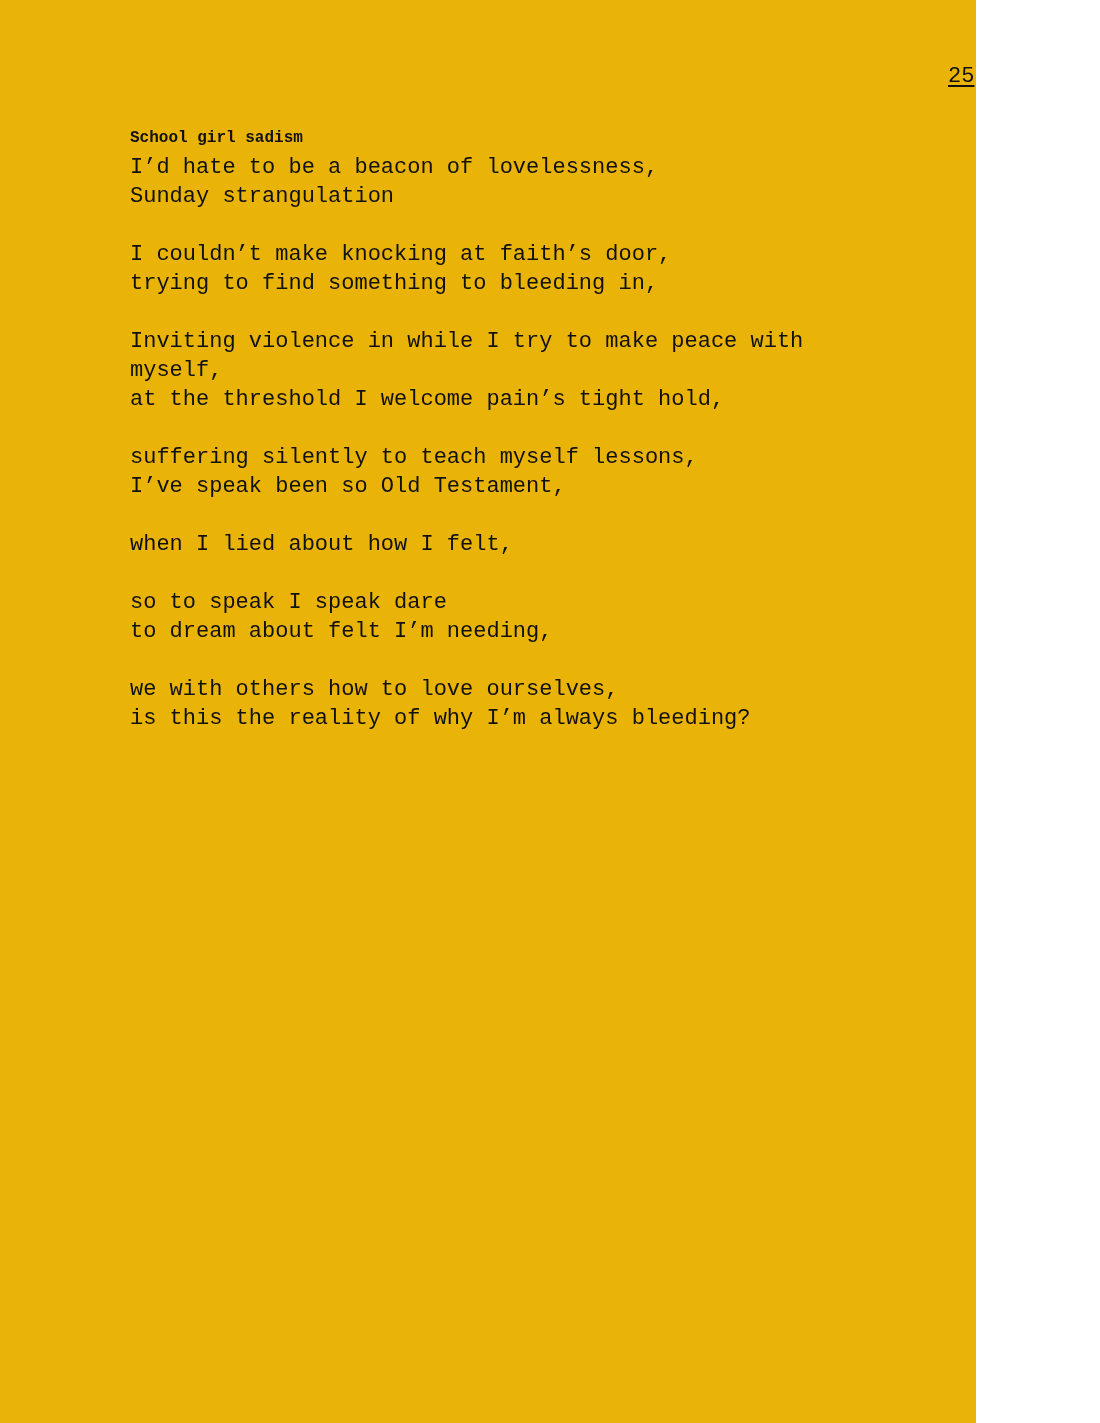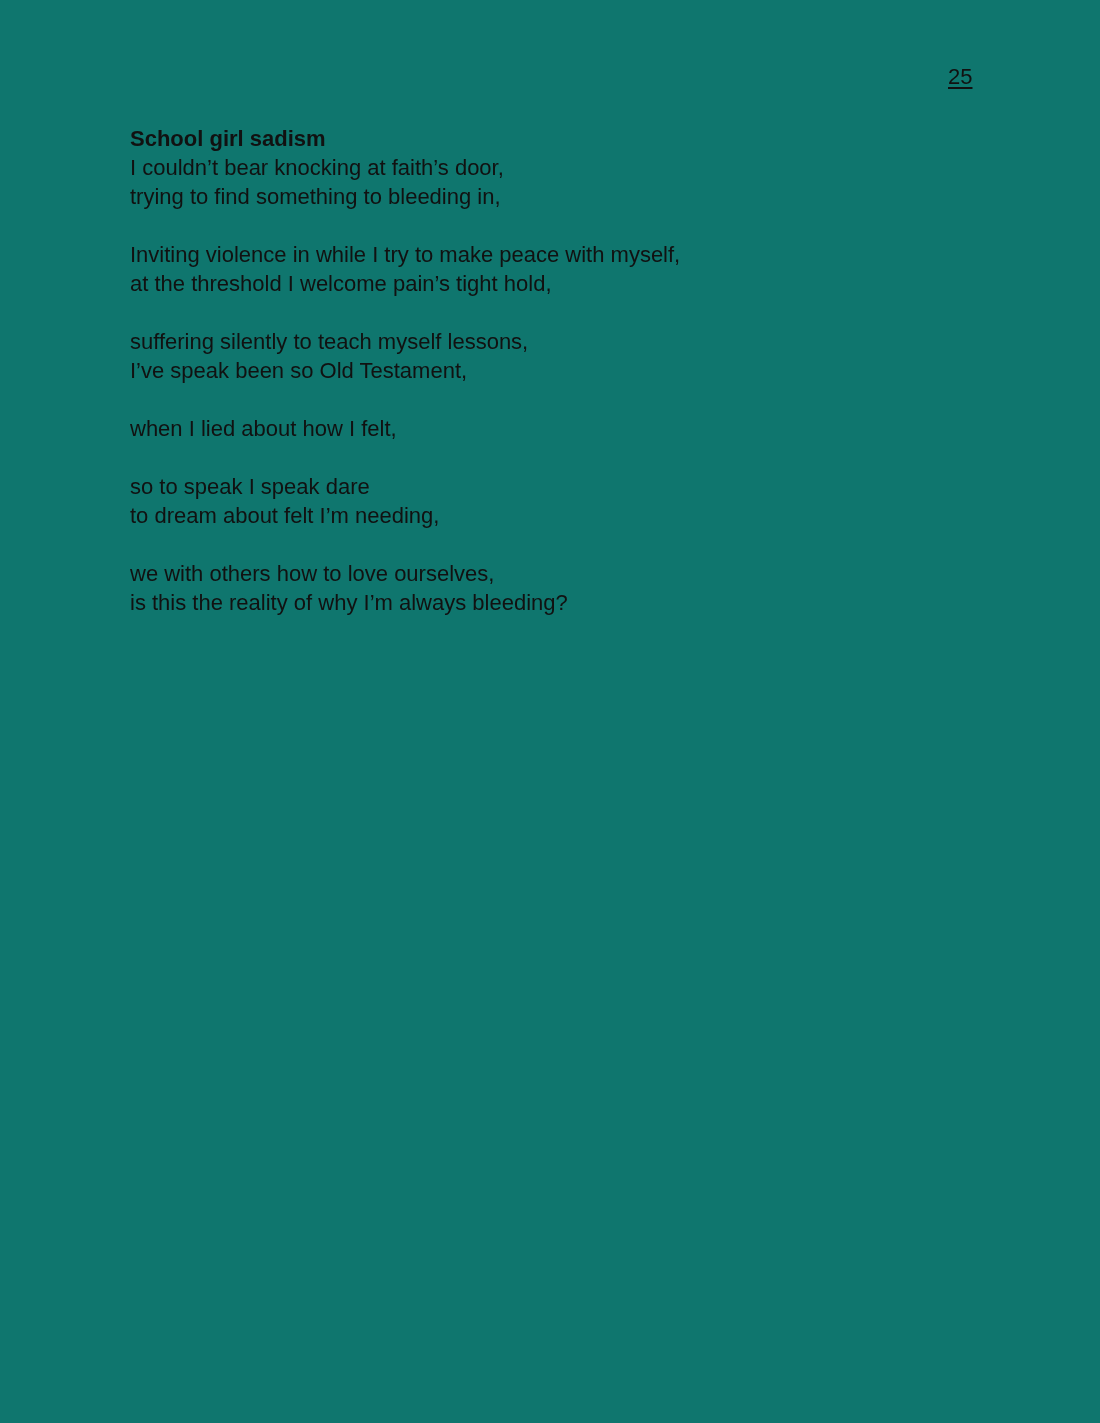--- a/index.html
+++ b/index.html
@@ -2,70 +2,74 @@
 <html><head>
 <meta charset="utf-8">
 <style>
   html, body {
     margin: 0;
     padding: 0;
     background: #ffffff;
   }
   .page {
     position: relative;
-    width: 1100px;
+    width: 976px;
     height: 1423px;
-    background: #0f766e;
+    background: #eab308;
     color: #111111;
-    font-family: Liberation Sans, sans-serif;
+    font-family: Liberation Mono, monospace;
     font-size: 22px;
     line-height: 29px;
     overflow: hidden;
   }
   .page-number {
     position: absolute;
     top: 62px;
     left: 948px;
     text-decoration: underline;
     text-underline-offset: 3px;
   }
   .poem {
     position: absolute;
     left: 130px;
     top: 124px;
     width: 700px;
   }
   .poem-title {
     margin: 0;
     font-weight: bold;
-    font-size: 22px;
+    font-size: 16px;
     line-height: 29px;
   }
   .stanza {
     margin: 0 0 29px 0;
   }
   .stanza p {
     margin: 0;
   }
 </style>
 </head>
 <body>
 
 <div class="page">
 
   <span class="page-number">25</span>
 
   <div class="poem">
 
     <h2 class="poem-title">School girl sadism</h2>
 
+    <div class="stanza">
+      <p>I’d hate to be a beacon of lovelessness,</p>
+      <p>Sunday strangulation</p>
+    </div>
 
 
     <div class="stanza">
-      <p>I couldn’t bear knocking at faith’s door,</p>
+      <p>I couldn’t make knocking at faith’s door,</p>
       <p>trying to find something to bleeding in,</p>
     </div>
 
     <div class="stanza">
       <p>Inviting violence in while I try to make peace with myself,</p>
       <p>at the threshold I welcome pain’s tight hold,</p>
     </div>
 
     <div class="stanza">
       <p>suffering silently to teach myself lessons,</p>

